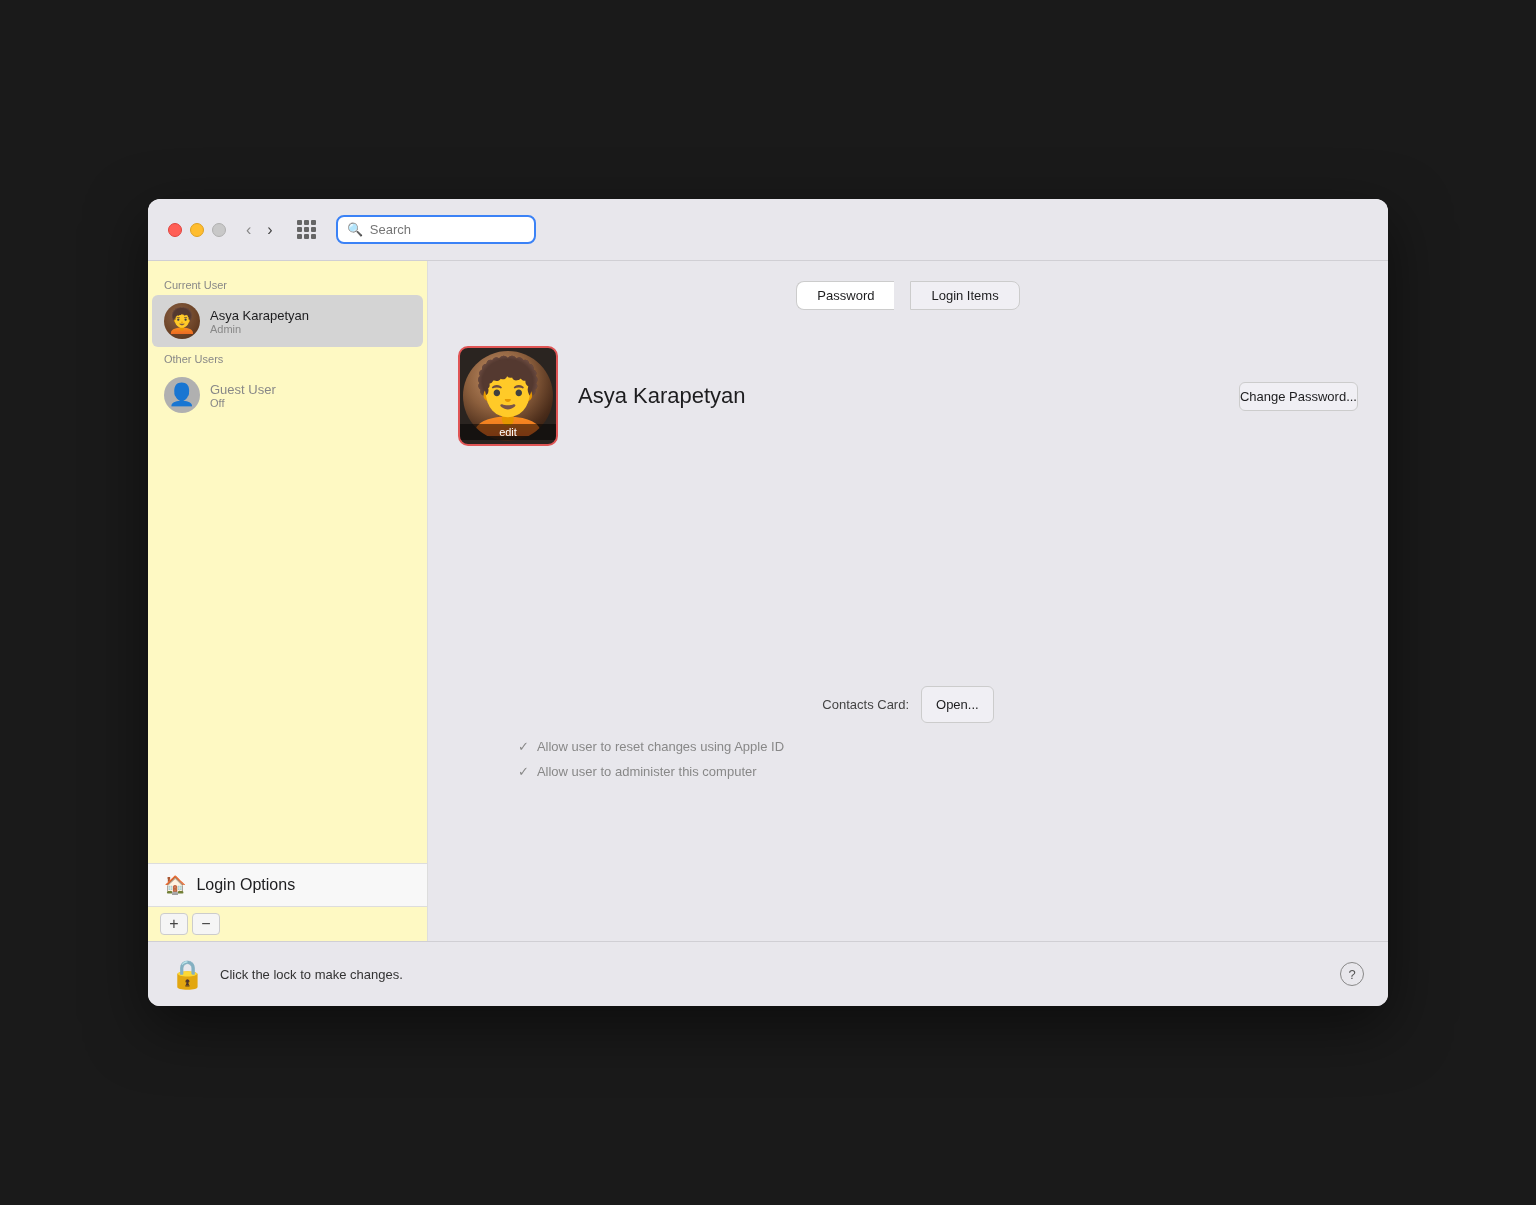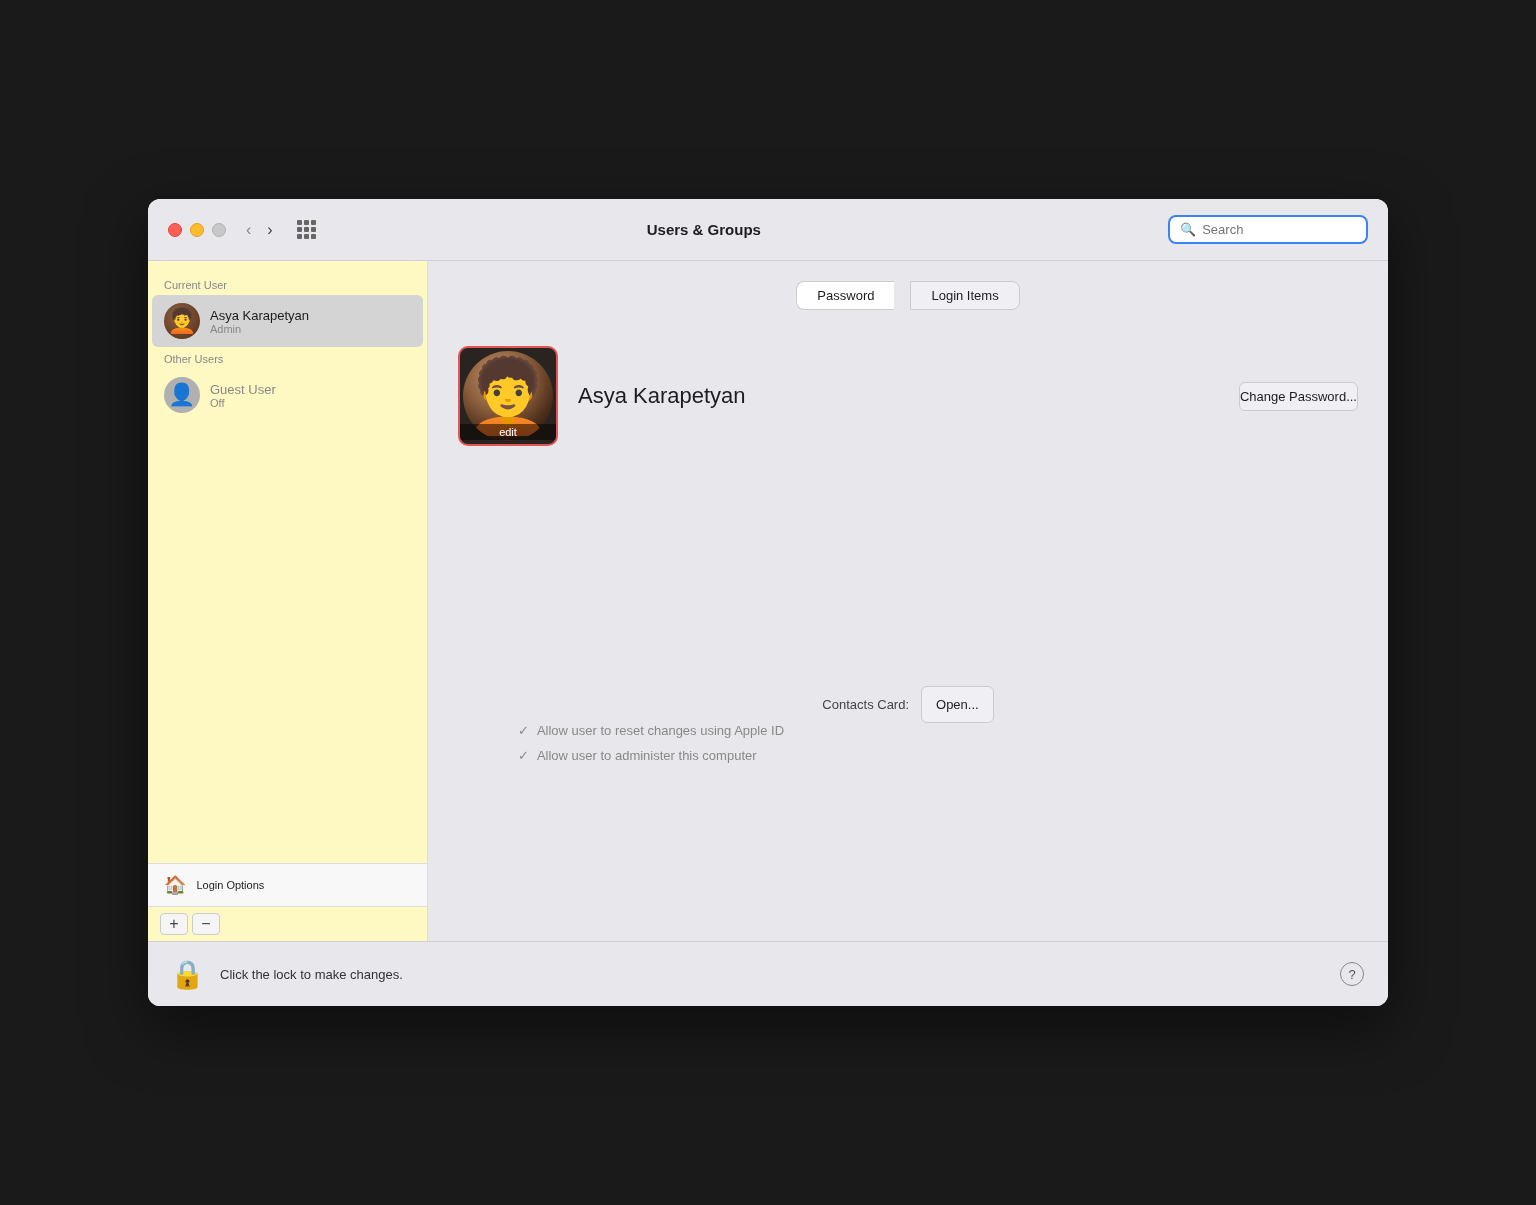--- a/index.html
+++ b/index.html
@@ -210,21 +210,21 @@
       cursor: pointer;
       background: #f8f8f8;
     }
 
     .home-icon {
       font-size: 18px;
       color: #333;
     }
 
     .login-options-label {
-      font-size: 11px;
+      font-size: 16px;
       color: #1d1d1f;
     }
 
     .sidebar-actions {
       display: flex;
       border-top: 1px solid #ddd;
       padding: 6px 12px;
       gap: 4px;
     }
 
@@ -356,20 +356,21 @@
       color: #1d1d1f;
     }
 
     .spacer { flex: 1; }
 
     .contacts-row {
       display: flex;
       align-items: center;
       gap: 12px;
       margin-top: 20px;
+      margin-bottom: 16px;
       justify-content: center;
     }
 
     .contacts-label {
       font-size: 13px;
       color: #444;
     }
 
     .open-btn {
       padding: 10px 14px;
@@ -463,21 +464,20 @@
       <div class="grid-dot"></div>
       <div class="grid-dot"></div>
       <div class="grid-dot"></div>
       <div class="grid-dot"></div>
       <div class="grid-dot"></div>
       <div class="grid-dot"></div>
       <div class="grid-dot"></div>
       <div class="grid-dot"></div>
     </div>
 
-    <span class="title-text">Users &amp; Groups</span>
 
     <div class="search-box">
       <span class="search-icon-svg">🔍</span>
       <input class="search-input" type="text" placeholder="Search" style="">
     </div>
   </div>
 
   <div class="main-content">
 
     <div class="sidebar">

